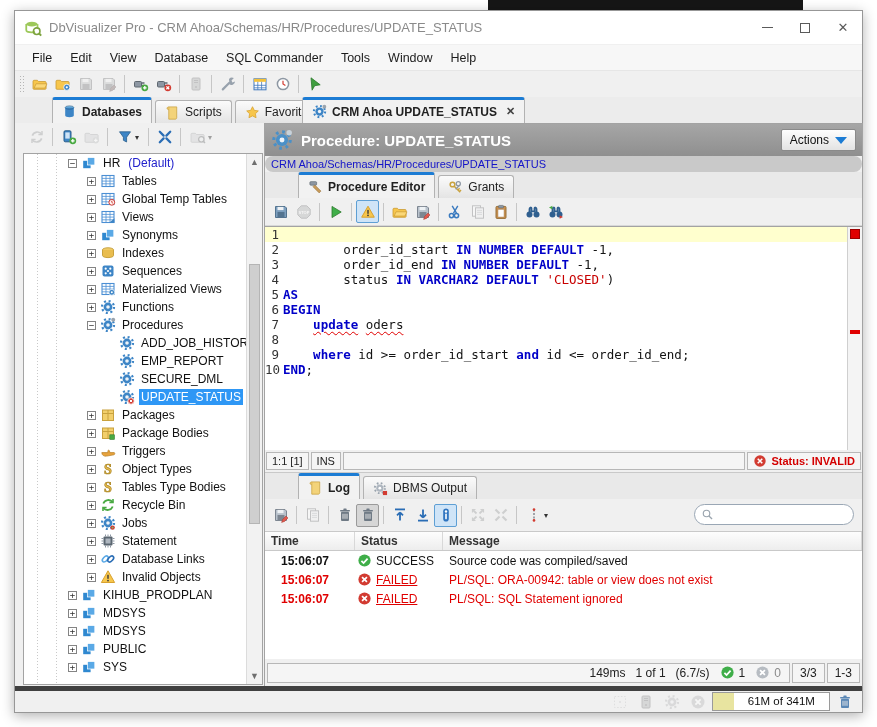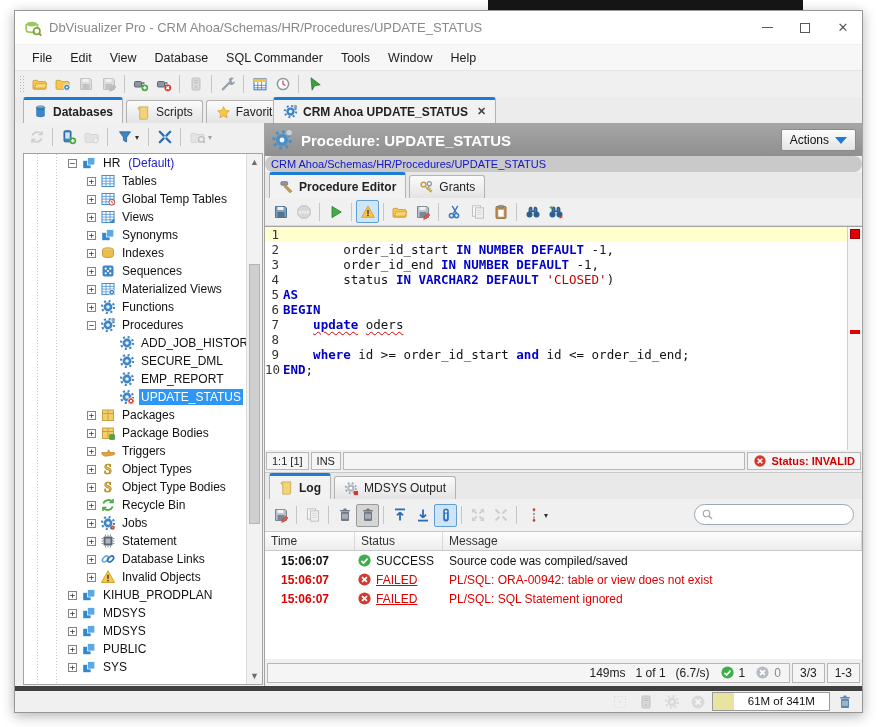--- a/index.html
+++ b/index.html
@@ -34,21 +34,21 @@
   .tsep { width:1px; height:18px; background:#c6c6c6; margin:0 4px; display:inline-block; }
   .ic { display:inline-flex; }
   .ic svg { width:100%; height:100%; display:block; }
 
   
   .tabrow { position:absolute; left:0; top:86px; width:100%; height:26px; background:#ececec; }
   .lefttabs { position:absolute; left:8px; bottom:0; display:flex; gap:3px; align-items:flex-end; }
   .objtabwrap { position:absolute; left:258px; bottom:0; display:flex; }
   .tab { height:23px; padding:0 9px; border:1px solid #b2b2b2; border-bottom:none; border-radius:3px 3px 0 0; background:linear-gradient(#fbfbfb,#e4e4e4); display:flex; align-items:center; gap:5px; font-size:12px; color:#222; }
   .tab .ic { width:15px; height:15px; }
-  .tab.sel { background:#f2f2f2; border-top:3px solid #1c7cd4; height:26px; font-weight:bold; }
+  .tab.sel { background:#f2f2f2; border-top:3px solid #1c7cd4; height:26px; font-weight:bold;margin-left:29px; }
   .tclose { font-size:11px; color:#444; margin-left:4px; }
 
   
   .content { position:absolute; left:0; top:112px; width:100%; height:564px; }
   .leftpanel { position:absolute; left:8px; top:0; width:240px; height:564px; }
   .treetoolbar { display:flex; align-items:center; height:28px; padding-left:2px; }
   .treebox { position:absolute; left:0; top:30px; right:0; height:532px; background:#fff; border:1px solid #a3a3a3; }
   .tree { position:absolute; left:0; top:0; right:16px; bottom:0; overflow:hidden;
           background-image:repeating-linear-gradient(to bottom, #c9c9c9 0 1px, transparent 1px 3px), repeating-linear-gradient(to bottom, #c9c9c9 0 1px, transparent 1px 3px);
           background-size:1px 100%,1px 100%; background-position:13px 0,32px 0; background-repeat:no-repeat; }
@@ -98,21 +98,21 @@
 
   
   .logtabs { position:absolute; left:0; top:348px; width:100%; height:27px; background:#e9e9e9; display:flex; align-items:flex-end; padding-left:4px; gap:3px; border-top:1px solid #c9c9c9; }
   .logtoolbar { position:absolute; left:0; top:375px; width:100%; height:32px; background:#f0f0f0; display:flex; align-items:center; padding-left:4px; }
   .searchbox { position:absolute; right:8px; top:5px; width:160px; height:21px; border:1px solid #9aa7b5; border-radius:11px; background:#fff; display:flex; align-items:center; padding:0 6px; gap:4px; }
   .searchbox .ic { width:13px; height:13px; flex:none; }
   .searchbox input { border:none; outline:none; width:100%; font-size:11px; background:transparent; }
 
   .logtable { position:absolute; left:0; top:407px; width:100%; height:128px; background:#fff; border-top:1px solid #c9c9c9; font-size:12px; }
   .lheader { display:flex; height:19px; background:linear-gradient(#fdfdfd,#ededed); border-bottom:1px solid #c9c9c9; color:#333; }
-  .lheader span { padding:2px 6px; border-right:1px solid #d8d8d8; }
+  .lheader span { padding:2px 6px; border-right:1px solid #d8d8d8;font-weight:bold; }
   .lrow { display:flex; height:19px; align-items:center; color:#111; }
   .c-time { width:90px; padding:0 16px; font-weight:bold; flex:none; }
   .c-status { width:88px; display:flex; align-items:center; gap:4px; flex:none; padding:0 2px; }
   .c-status .ic { width:15px; height:15px; }
   .c-msg { flex:1; padding:0 6px; }
   .lrow.error { color:#e00000; }
   .lrow.error .c-time { color:#e00000; }
   .lrow.error .stxt { text-decoration:underline; }
   .hw-time { width:90px; flex:none; }
   .hw-status { width:88px; flex:none; }
@@ -518,32 +518,32 @@
             </div>
             <div class="trow" style="padding-left:82px">
               <span class="expspace"></span>
               <span class="ic">
                 <svg viewBox="0 0 16 16">
                   <circle cx="8" cy="8" r="6" fill="none" stroke="#3d85c6" stroke-width="2.2" stroke-dasharray="2 2.7"></circle>
                   <circle cx="8" cy="8" r="4.4" fill="#3d85c6"></circle>
                   <circle cx="8" cy="8" r="1.8" fill="#eef3f8"></circle>
                 </svg>
               </span>
-              <span class="tlabel">SECURE_DML</span>
+              <span class="tlabel">EMP_REPORT</span>
             </div>
             <div class="trow" style="padding-left:82px">
               <span class="expspace"></span>
               <span class="ic">
                 <svg viewBox="0 0 16 16">
                   <circle cx="8" cy="8" r="6" fill="none" stroke="#3d85c6" stroke-width="2.2" stroke-dasharray="2 2.7"></circle>
                   <circle cx="8" cy="8" r="4.4" fill="#3d85c6"></circle>
                   <circle cx="8" cy="8" r="1.8" fill="#eef3f8"></circle>
                 </svg>
               </span>
-              <span class="tlabel">EMP_REPORT</span>
+              <span class="tlabel">SECURE_DML</span>
             </div>
             <div class="trow" style="padding-left:82px">
               <span class="expspace"></span>
               <span class="ic">
                 <svg viewBox="0 0 16 16">
                   <circle cx="8" cy="8" r="6" fill="none" stroke="#3d85c6" stroke-width="2.2" stroke-dasharray="2 2.7"></circle>
                   <circle cx="8" cy="8" r="4.4" fill="#3d85c6"></circle>
                   <circle cx="8" cy="8" r="1.8" fill="#eef3f8"></circle>
                   <circle cx="12" cy="12" r="3.2" fill="#d23b31" stroke="#fff" stroke-width=".8"></circle>
                   <path d="M10.7 10.7l2.6 2.6M13.3 10.7l-2.6 2.6" stroke="#fff" stroke-width="1"></path>
@@ -590,21 +590,21 @@
               </span>
               <span class="tlabel">Object Types</span>
             </div>
             <div class="trow" style="padding-left:63px">
               <span class="exp">+</span>
               <span class="ic">
                 <svg viewBox="0 0 16 16">
                   <text x="8" y="13" font-size="14" font-weight="bold" text-anchor="middle" fill="#e9bd4f" stroke="#a8821f" stroke-width=".7" font-family="Liberation Serif, serif">S</text>
                 </svg>
               </span>
-              <span class="tlabel">Object Type Bodies</span>
+              <span class="tlabel">Tables Type Bodies</span>
             </div>
             <div class="trow" style="padding-left:63px">
               <span class="exp">+</span>
               <span class="ic">
                 <svg viewBox="0 0 16 16">
                   <path d="M12.7 5.2A5.4 5.4 0 003.3 6.5" fill="none" stroke="#49a942" stroke-width="1.8"></path>
                   <path d="M13 1.9v3.6H9.4" fill="none" stroke="#49a942" stroke-width="1.6"></path>
                   <path d="M3.3 10.8a5.4 5.4 0 009.4-1.3" fill="none" stroke="#49a942" stroke-width="1.8"></path>
                   <path d="M3 14.1v-3.6h3.6" fill="none" stroke="#49a942" stroke-width="1.6"></path>
                 </svg>
@@ -909,21 +909,21 @@
           </div>
           <div class="tab">
             <span class="ic">
               <svg viewBox="0 0 16 16">
                 <circle cx="7.3" cy="7.6" r="5.4" fill="none" stroke="#9aa4ae" stroke-width="2" stroke-dasharray="1.8 2.5"></circle>
                 <circle cx="7.3" cy="7.6" r="3.8" fill="#aeb6bf"></circle>
                 <circle cx="7.3" cy="7.6" r="1.5" fill="#fff"></circle>
                 <rect x="10.6" y="10.6" width="4.4" height="4.4" fill="#d23b31"></rect>
               </svg>
             </span>
-            <span class="tlab">MDSYS Output</span>
+            <span class="tlab">DBMS Output</span>
           </div>
         </div>
 
       <div class="logtoolbar">
         <span style="display:flex;align-items:center">
             <button class="tbtn">
               <span class="ic">
                 <svg viewBox="0 0 16 16">
                   <path d="M2.5 2.5h9.5l1.5 1.5v9.5h-11z" fill="#b9c2cc" stroke="#7d8691"></path>
                   <rect x="4.5" y="2.9" width="6" height="3.2" fill="#eef2f5"></rect>

